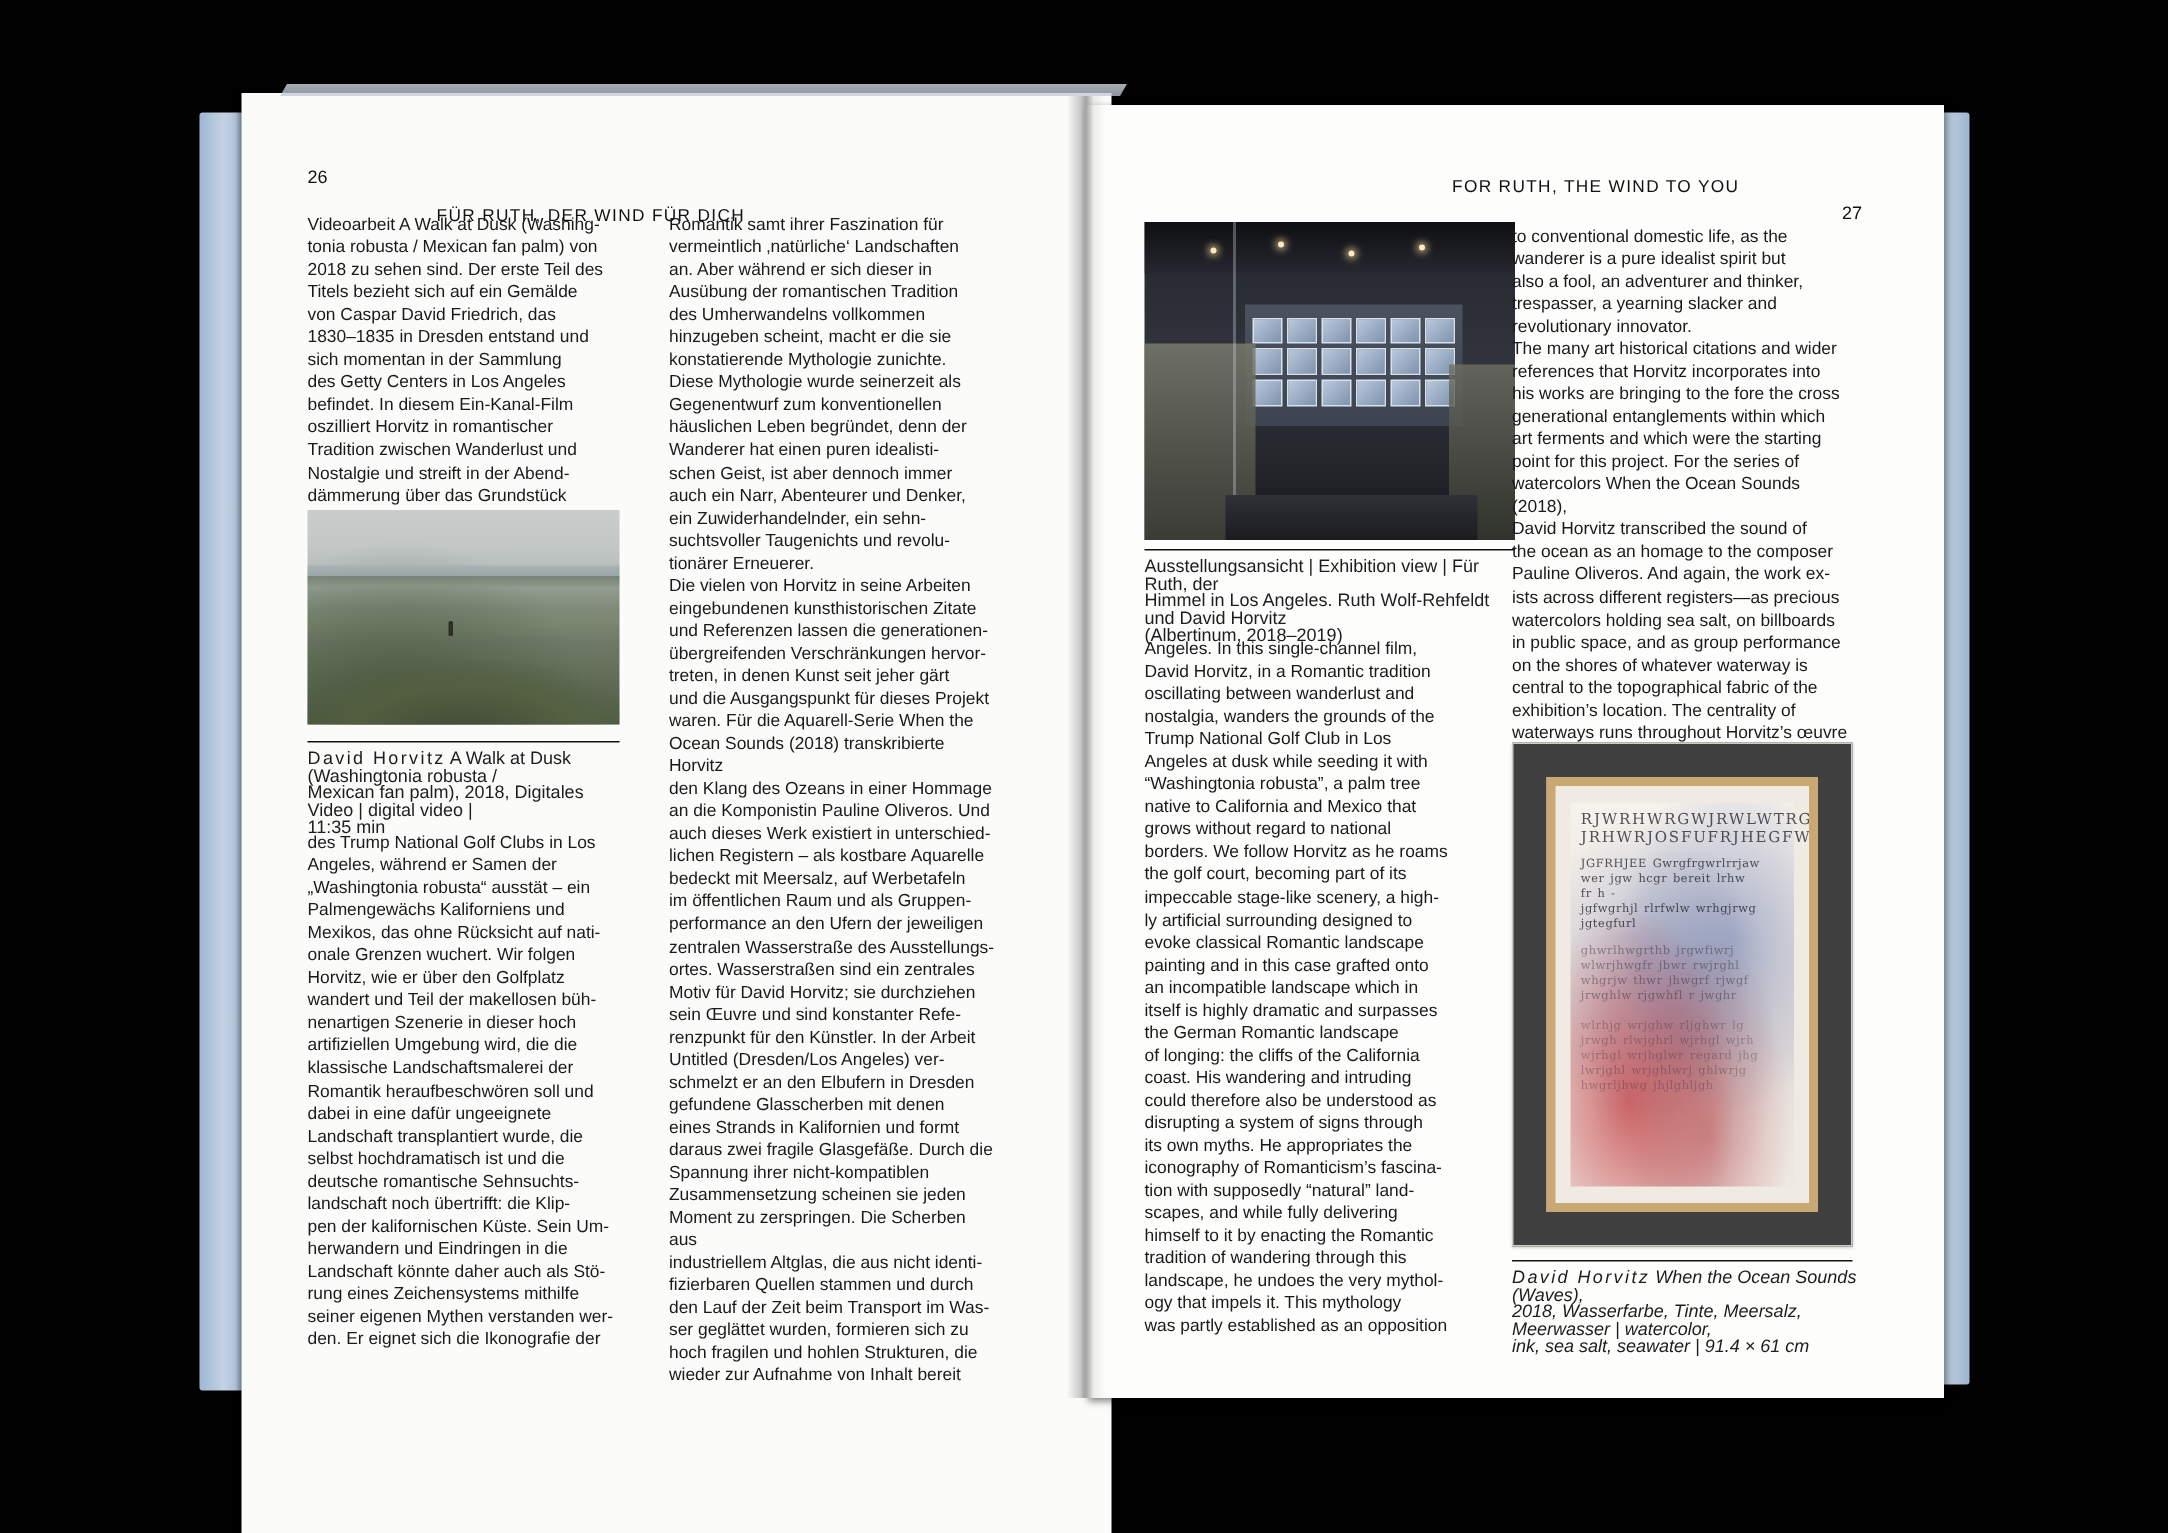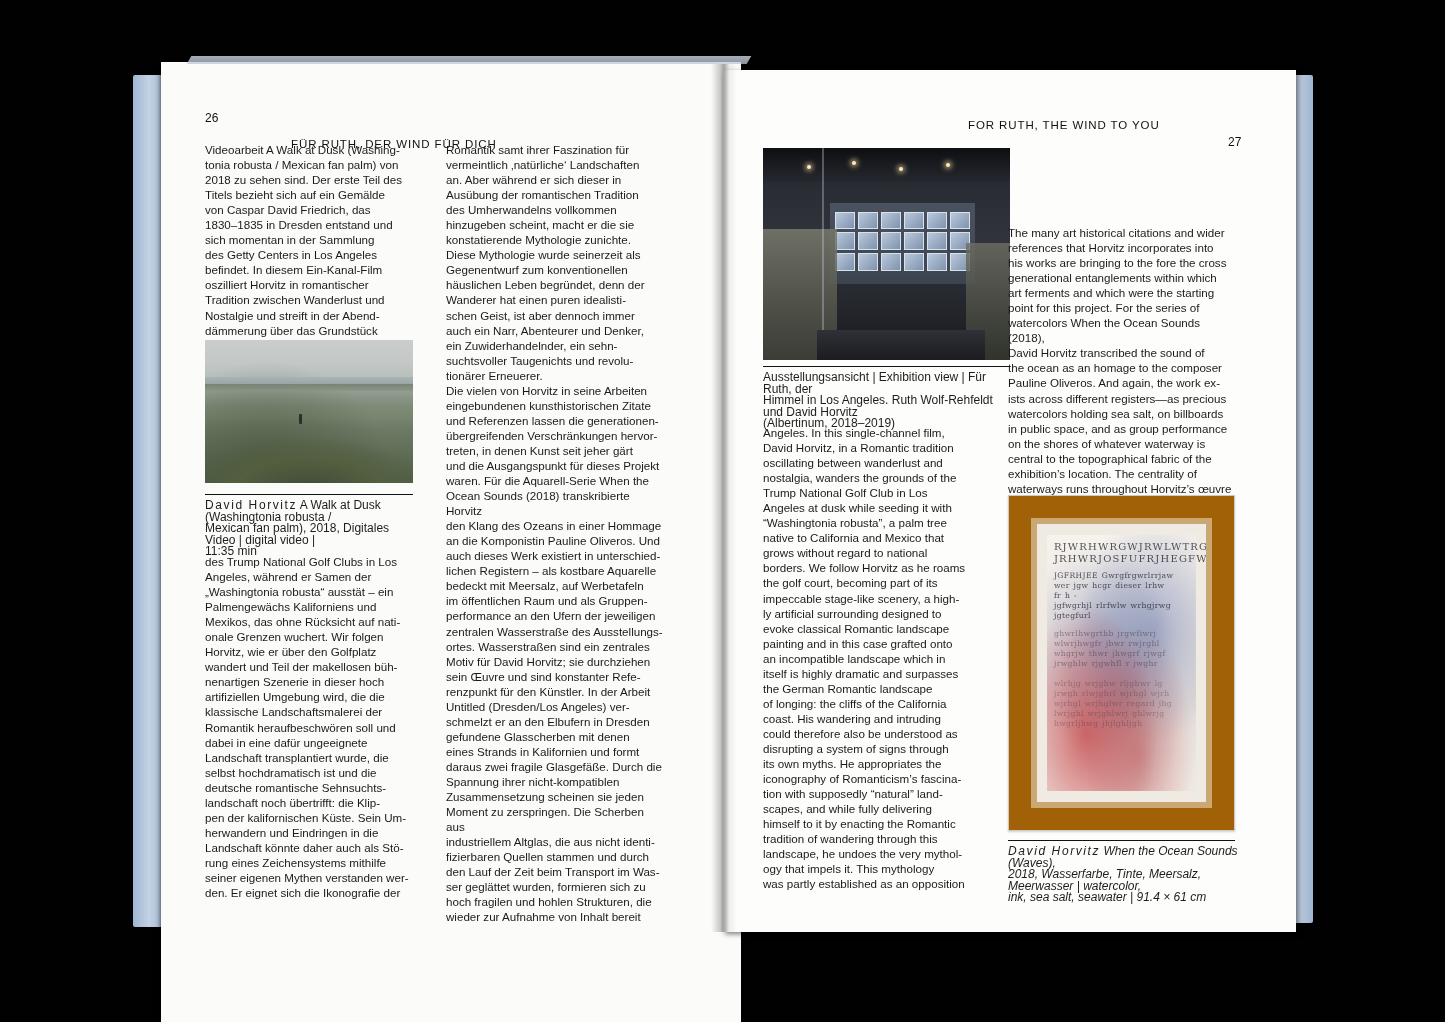--- a/index.html
+++ b/index.html
@@ -217,21 +217,21 @@
     position:absolute; left: 24%; top: 0; width: 2px; height: 100%;
     background: rgba(200,210,225,.35);
   }
   .photo-exhib .floor {
     position: absolute; left: 22%; right: 10%; bottom: 0; height: 14%;
     background: linear-gradient(180deg,#2f3138,#1b1c20);
   }
 
   
   .art-frame {
-    background: #a16207;
+    background: #404040;
     border: 1px solid #cfcbc4;
     box-shadow: 0 1px 2px rgba(0,0,0,.18);
     padding: 22px;
     box-sizing: border-box;
   }
   .art-inner {
     position: relative;
     width: 100%;
     height: 100%;
     border: 6px solid #c9a873;
@@ -454,20 +454,25 @@
 its own myths. He appropriates the
 iconography of Romanticism’s fascina-
 tion with supposedly “natural” land-
 scapes, and while fully delivering
 himself to it by enacting the Romantic
 tradition of wandering through this
 landscape, he undoes the very mythol-
 ogy that impels it. This mythology
 was partly established as an opposition</div>
 
+      <div class="col" style="left:285px; top:80px; width:226px;">to conventional domestic life, as the
+wanderer is a pure idealist spirit but
+also a fool, an adventurer and thinker,
+trespasser, a yearning slacker and
+revolutionary innovator.</div>
       <div class="col" style="left:285px; top:155px; width:226px;">The many art historical citations and wider
 references that Horvitz incorporates into
 his works are bringing to the fore the cross
 generational entanglements within which
 art ferments and which were the starting
 point for this project. For the series of
 watercolors When the Ocean Sounds (2018),
 David Horvitz transcribed the sound of
 the ocean as an homage to the composer
 Pauline Oliveros. And again, the work ex-
@@ -481,21 +486,21 @@
 and is a constant reference point for the</div>
 
       <div class="img art-frame" style="left:285px; top:425px; width:227px; height:336px;">
         <div class="art-inner">
           <div class="art-paint"></div>
           <div class="art-lines">
             <div class="big">RJWRHWRGWJRWLWTRG</div>
             <div class="big">JRHWRJOSFUFRJHEGFWE</div>
             <div style="height:6px"></div>
             <div>JGFRHJEE Gwrgfrgwrlrrjaw</div>
-            <div>wer jgw   hcgr   dieser lrhw</div>
+            <div>wer jgw   hcgr   bereit lrhw</div>
             <div>fr h    -</div>
             <div>jgfwgrhjl rlrfwlw  wrhgjrwg</div>
             <div>jgtegfurl</div>
             <div style="height:8px"></div>
             <div class="faint">ghwrlhwgrthb   jrgwfiwrj</div>
             <div class="faint">wlwrjhwgfr   jbwr rwjrghl</div>
             <div class="faint">whgrjw  thwr jhwgrf rjwgf</div>
             <div class="faint">jrwghlw rjgwhfl r  jwghr</div>
             <div style="height:10px"></div>
             <div class="faint2">wlrhjg wrjghw rljghwr lg</div>

